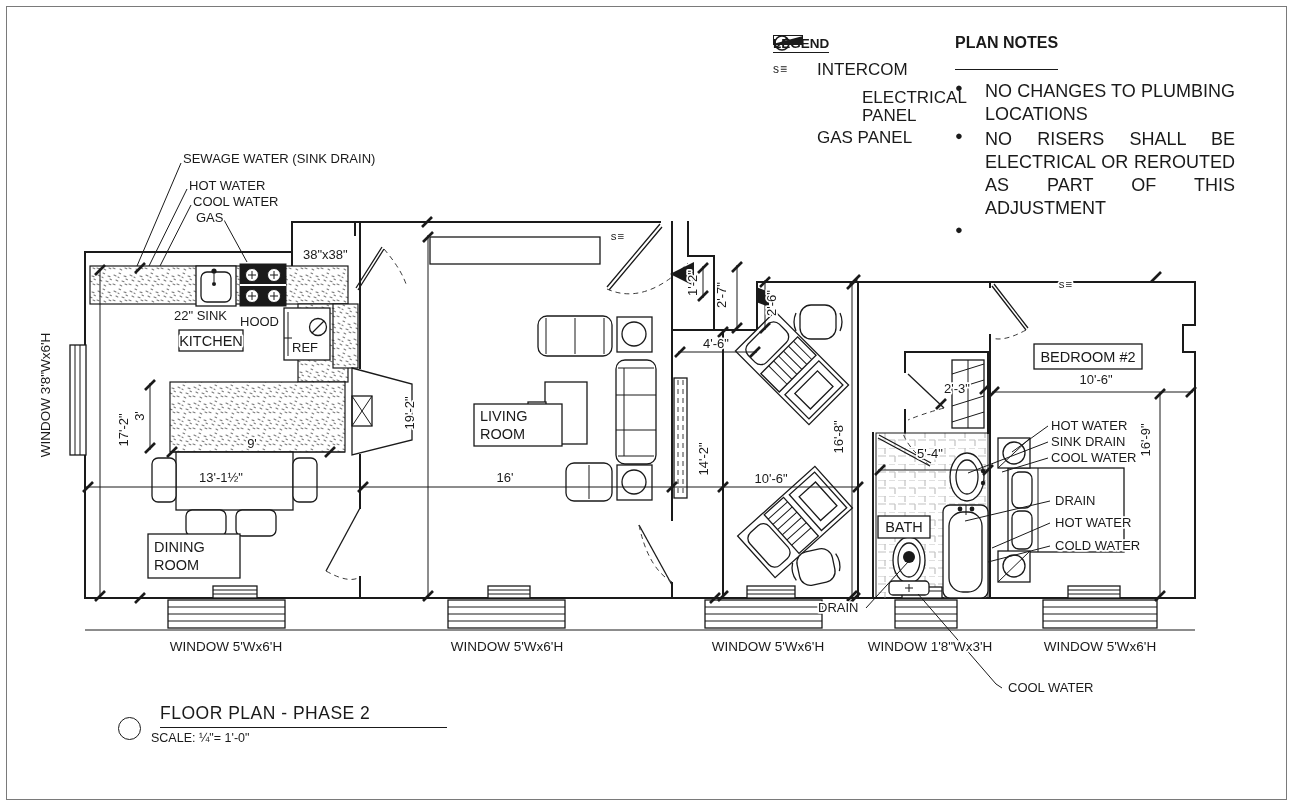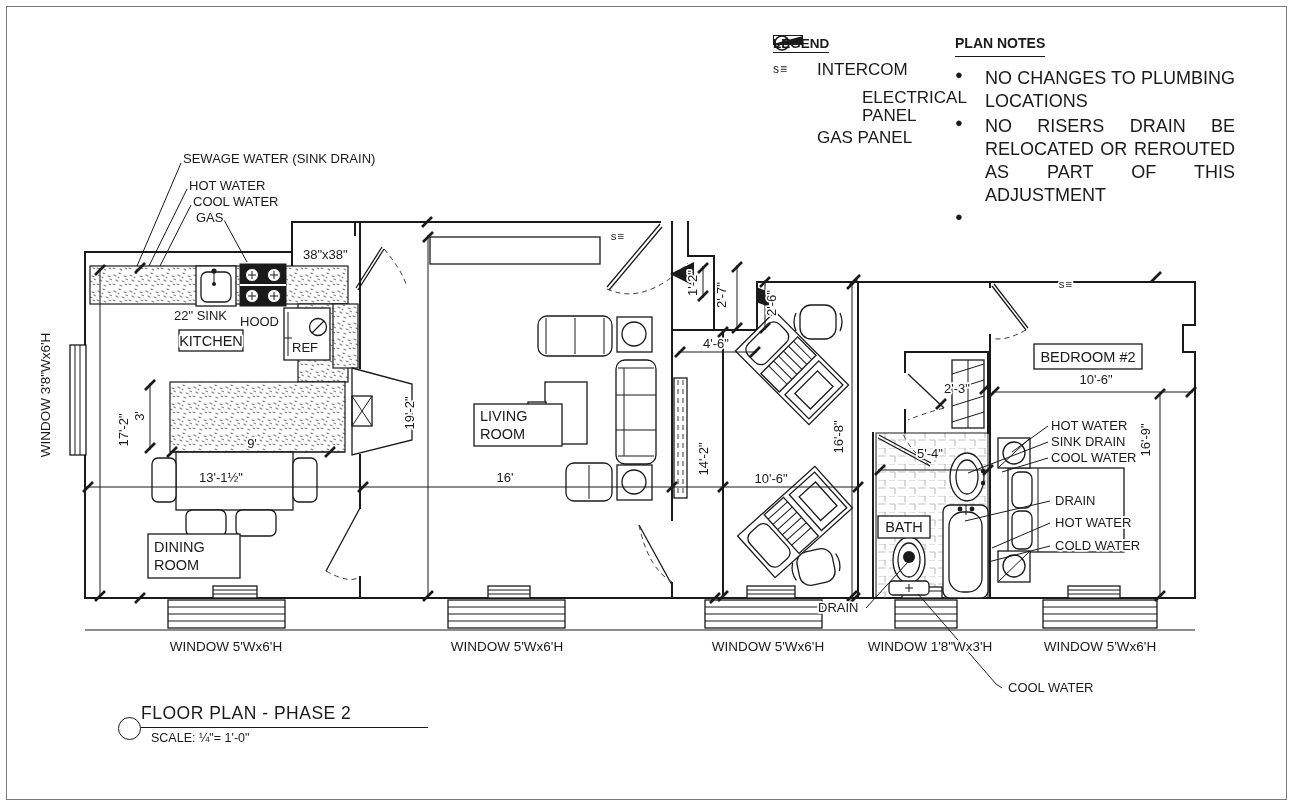--- a/index.html
+++ b/index.html
@@ -23,28 +23,28 @@
   svg .rmm{font-size:14.5px;text-anchor:middle;}
   svg .wl{font-size:13.5px;text-anchor:middle;}
   svg .ic{font-size:11.5px;text-anchor:middle;letter-spacing:1px;}
   .legend{position:absolute;left:773px;top:34px;width:150px;}
   .legend-title{font-size:13.5px;font-weight:bold;border-bottom:1.5px solid #1a1a1a;
                 display:inline-block;padding-bottom:1px;margin-bottom:8px;}
   .lrow{display:flex;align-items:flex-start;margin-bottom:9px;}
   .lic{width:44px;flex:0 0 44px;padding-top:1px;}
   .llab{font-size:17px;line-height:1.1;}
   .notes{position:absolute;left:955px;top:34px;width:280px;}
-  .notes-title{font-size:14px;font-weight:bold;border-bottom:1.5px solid #1a1a1a;
-               display:inline-block;padding-bottom:5px;margin-bottom:10px;}
+  .notes-title{font-size:16px;font-weight:bold;border-bottom:1.5px solid #1a1a1a;
+               display:inline-block;padding-bottom:17px;margin-bottom:10px;}
   .nrow{display:flex;margin-bottom:2px;}
   .nb{width:30px;flex:0 0 30px;font-size:13px;}
   .ntext{font-size:18px;line-height:1.28;text-align:justify;}
   .titleblock{position:absolute;left:116px;top:703px;width:360px;}
   .tb-circle{position:absolute;left:2px;top:14px;width:21px;height:21px;border:1.5px solid #1a1a1a;border-radius:50%;}
-  .tb-title{margin-left:25px;font-size:17.5px;letter-spacing:.5px;border-bottom:1.5px solid #1a1a1a;
+  .tb-title{margin-left:44px;font-size:17.5px;letter-spacing:.5px;border-bottom:1.5px solid #1a1a1a;
             padding-bottom:3px;width:287px;}
   .tb-scale{margin-left:35px;font-size:12.5px;padding-top:3px;}
 </style>
 </head>
 <body>
 
 <div class="page">
   <div class="frame"></div>
 
   <svg width="1293" height="806" viewBox="0 0 1293 806">
@@ -440,21 +440,21 @@
   </div>
 
   <div class="notes">
     <div class="notes-title">PLAN NOTES</div>
     <div class="nrow">
       <span class="nb">●</span>
       <span class="ntext">NO CHANGES TO PLUMBING LOCATIONS</span>
     </div>
     <div class="nrow">
       <span class="nb">●</span>
-      <span class="ntext">NO RISERS DRAIN BE RELOCATED OR REROUTED AS PART OF THIS ADJUSTMENT</span>
+      <span class="ntext">NO RISERS SHALL BE ELECTRICAL OR REROUTED AS PART OF THIS ADJUSTMENT</span>
     </div>
     <div class="nrow">
       <span class="nb">●</span>
     </div>
   </div>
 
   <div class="titleblock">
     <div class="tb-circle"></div>
     <div class="tb-title">FLOOR PLAN - PHASE 2</div>
     <div class="tb-scale">SCALE: ¼"= 1'-0"</div>

